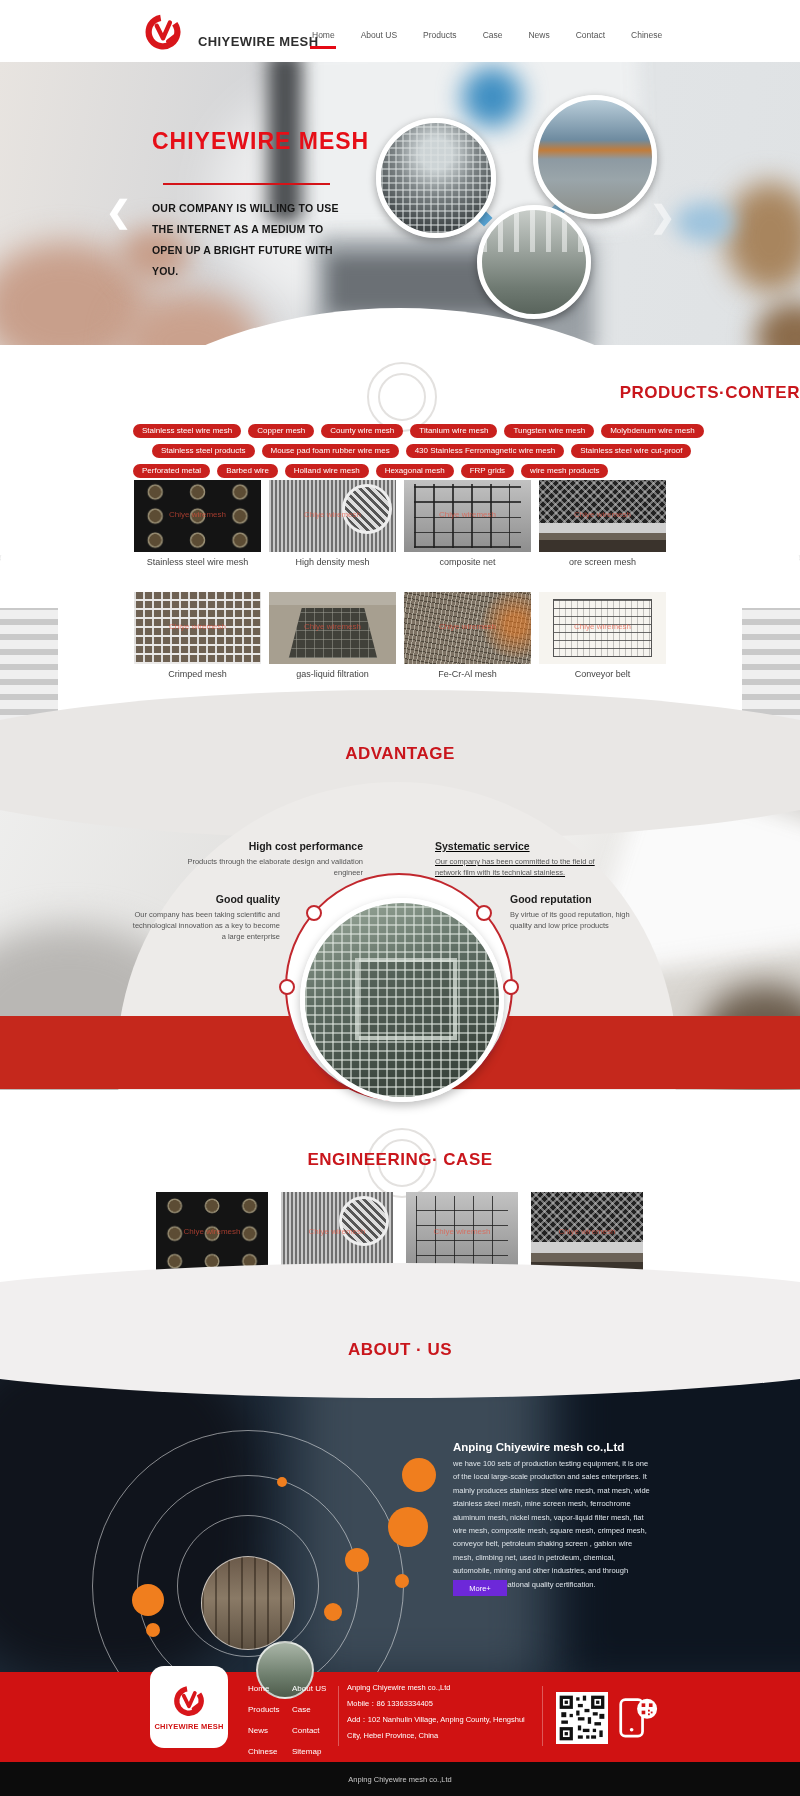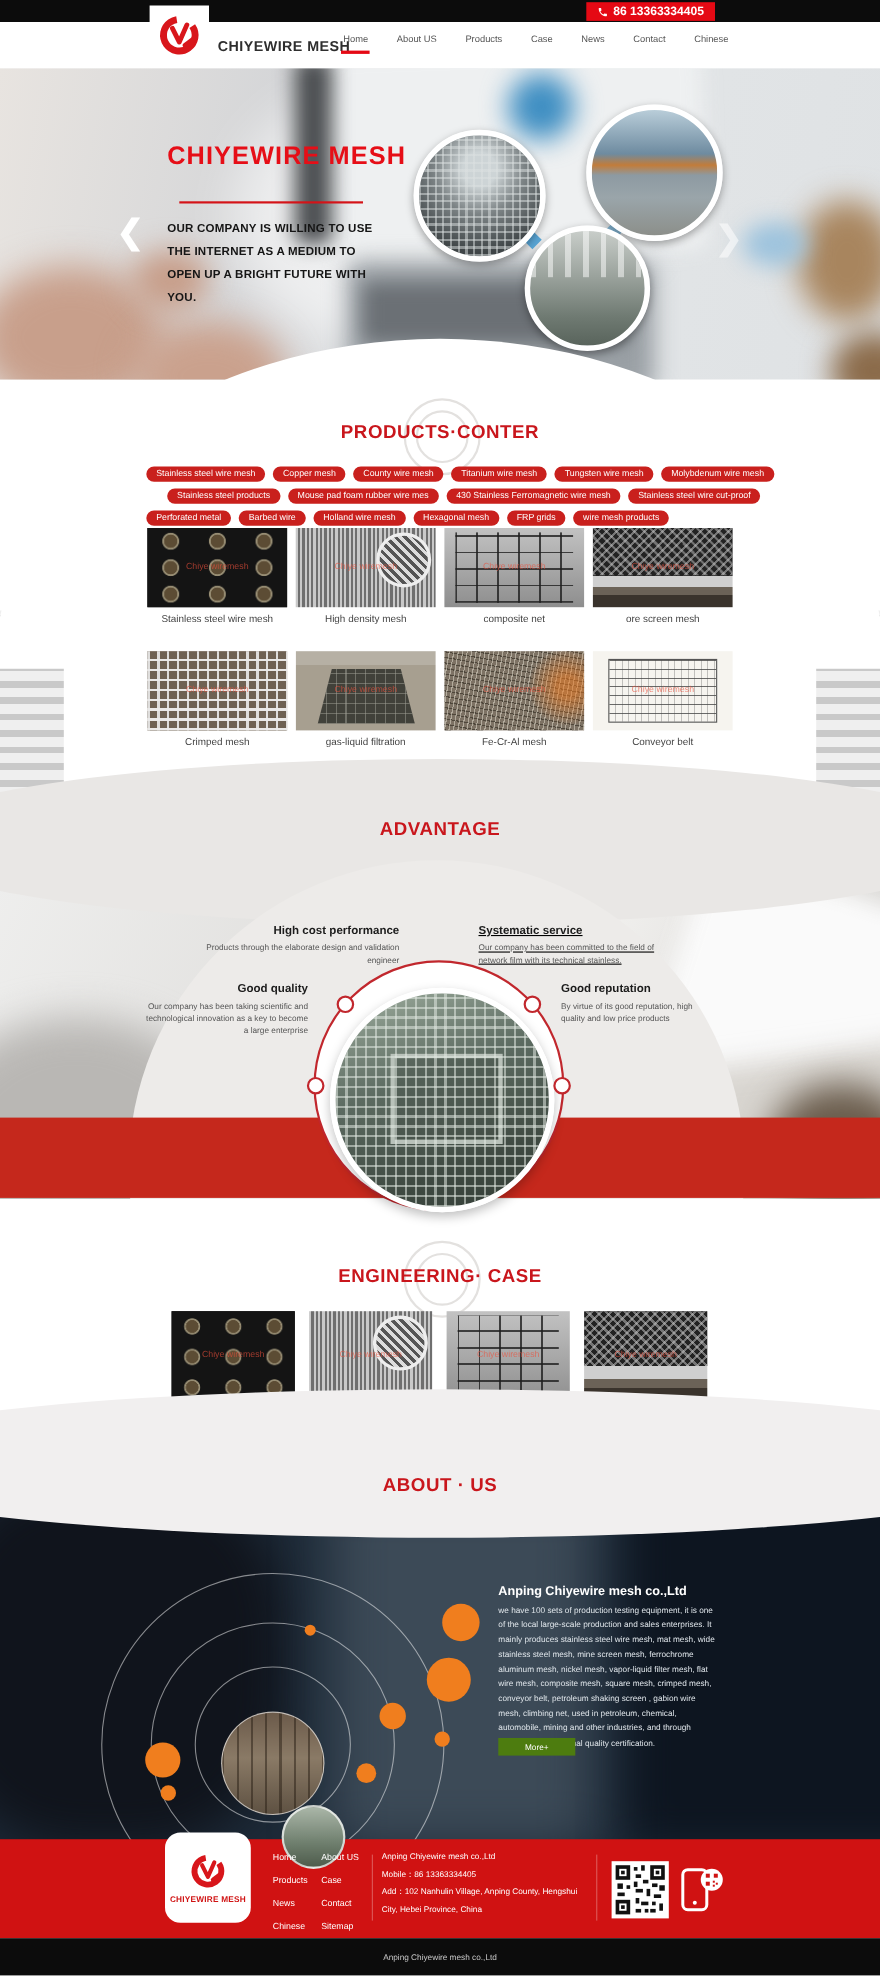--- a/index.html
+++ b/index.html
@@ -148,21 +148,21 @@
   .oring{position:absolute;border:1px solid rgba(255,255,255,.5);border-radius:50%;z-index:6;}
   .odot{position:absolute;background:#f07e1e;border-radius:50%;z-index:7;}
   .ab-photo1{left:201px;top:1556px;width:92px;height:92px;border-radius:50%;z-index:7;overflow:hidden;border:1px solid rgba(255,255,255,.6);
        background:linear-gradient(180deg,#6b5a4a 0%,#8a7a66 45%,#5e5142 100%);}
   .ab-photo1::after{content:"";position:absolute;inset:0;
        background:repeating-linear-gradient(90deg,rgba(40,30,20,.5) 0 2px,transparent 2px 13px);}
   .ab-photo2{left:256px;top:1641px;width:54px;height:54px;border-radius:50%;z-index:7;overflow:hidden;border:2px solid rgba(255,255,255,.7);
        background:linear-gradient(180deg,#aab6a8 0%,#6f7f6e 60%,#4e5c4c 100%);}
   .about-h{left:453px;top:1441px;font-size:11.5px;font-weight:bold;color:#fff;z-index:7;}
   .about-body{left:453px;top:1457px;width:200px;font-size:7.5px;line-height:13.4px;color:#dfe5ea;z-index:7;}
-  .more-btn{left:453px;top:1580px;width:70px;height:16px;background:#4d7c0f;color:#fff;font-size:7.5px;
+  .more-btn{left:453px;top:1580px;width:54px;height:16px;background:#6d28d9;color:#fff;font-size:7.5px;
        display:flex;align-items:center;justify-content:center;z-index:7;cursor:pointer;}
 
   
   .footer-red{left:0;top:1672px;width:800px;height:90px;background:#d01212;z-index:6;}
   .footer-card{left:150px;top:1666px;width:78px;height:82px;background:#fff;border-radius:14px;z-index:7;
        display:flex;flex-direction:column;align-items:center;justify-content:center;gap:4px;}
   .footer-card svg{width:34px;height:34px;}
   .footer-brand{font-size:7.5px;font-weight:bold;color:#d01212;letter-spacing:.2px;}
   .fnav{z-index:7;display:flex;flex-direction:column;gap:12px;}
   .fnav a{color:#fff;font-size:8px;text-decoration:none;cursor:pointer;}
@@ -172,28 +172,20 @@
   .phone-qr{left:618px;top:1694px;z-index:7;}
   .copy-bar{left:0;top:1762px;width:800px;height:34px;background:#0c0c0c;z-index:6;
        display:flex;align-items:center;justify-content:center;}
   .copy-bar span{color:#c9c9c9;font-size:7.5px;}
 </style>
 </head>
 <body>
 
 <div class="page">
 
-  <div class="abs topbar">
-    <div class="phone-badge">
-      <svg viewBox="0 0 24 24">
-          <path fill="#fff" d="M6.6 10.8c1.4 2.7 3.9 5.2 6.6 6.6l2.2-2.2c.3-.3.7-.4 1-.2 1.1.4 2.3.6 3.6.6.6 0 1 .4 1 1V20c0 .6-.4 1-1 1C10.6 21 3 13.4 3 4c0-.6.4-1 1-1h3.5c.6 0 1 .4 1 1 0 1.2.2 2.4.6 3.6.1.3 0 .7-.2 1L6.6 10.8z"></path>
-        </svg>
-      <span>86 13363334405</span>
-    </div>
-  </div>
 
   <div class="abs header"></div>
   <div class="abs logo-card">
     <svg viewBox="0 0 64 64">
       <circle cx="32" cy="32" r="23" fill="none" stroke="#d8161b" stroke-width="10" stroke-dasharray="118 27" transform="rotate(-35 32 32)"></circle>
       <path d="M22 22 L32 42 L43 17" fill="none" stroke="#d8161b" stroke-width="7" stroke-linecap="round" stroke-linejoin="round"></path>
       <path d="M41 47 L54 37" fill="none" stroke="#d8161b" stroke-width="8" stroke-linecap="round"></path>
     </svg>
   </div>
   <div class="abs brand">CHIYEWIRE MESH</div>
@@ -229,21 +221,21 @@
     <div class="abs diamond" style="left:554px;top:140px;background:#8cc0e0;"></div>
     <div class="abs hero-circle hc1"></div>
     <div class="abs hero-circle hc2"></div>
     <div class="abs hero-circle hc3"></div>
   </div>
 
   <div class="abs stripes"></div>
   <div class="abs white-curve"></div>
   <div class="abs white-mid"></div>
   <div class="abs rings" style="left:367px;top:362px;"></div>
-  <div class="abs sec-title" style="top:383px;">PRODUCTS·CONTER</div>
+  <div class="abs sec-title" style="top:383px;text-align:right;">PRODUCTS·CONTER</div>
 
   <div class="abs tags" style="top:424px;">
     <span class="tag">Stainless steel wire mesh</span>
     <span class="tag">Copper mesh</span>
     <span class="tag">County wire mesh</span>
     <span class="tag">Titanium wire mesh</span>
     <span class="tag">Tungsten wire mesh</span>
     <span class="tag">Molybdenum wire mesh</span>
   </div>
   <div class="abs tags" style="top:444px;padding-left:19px;">

